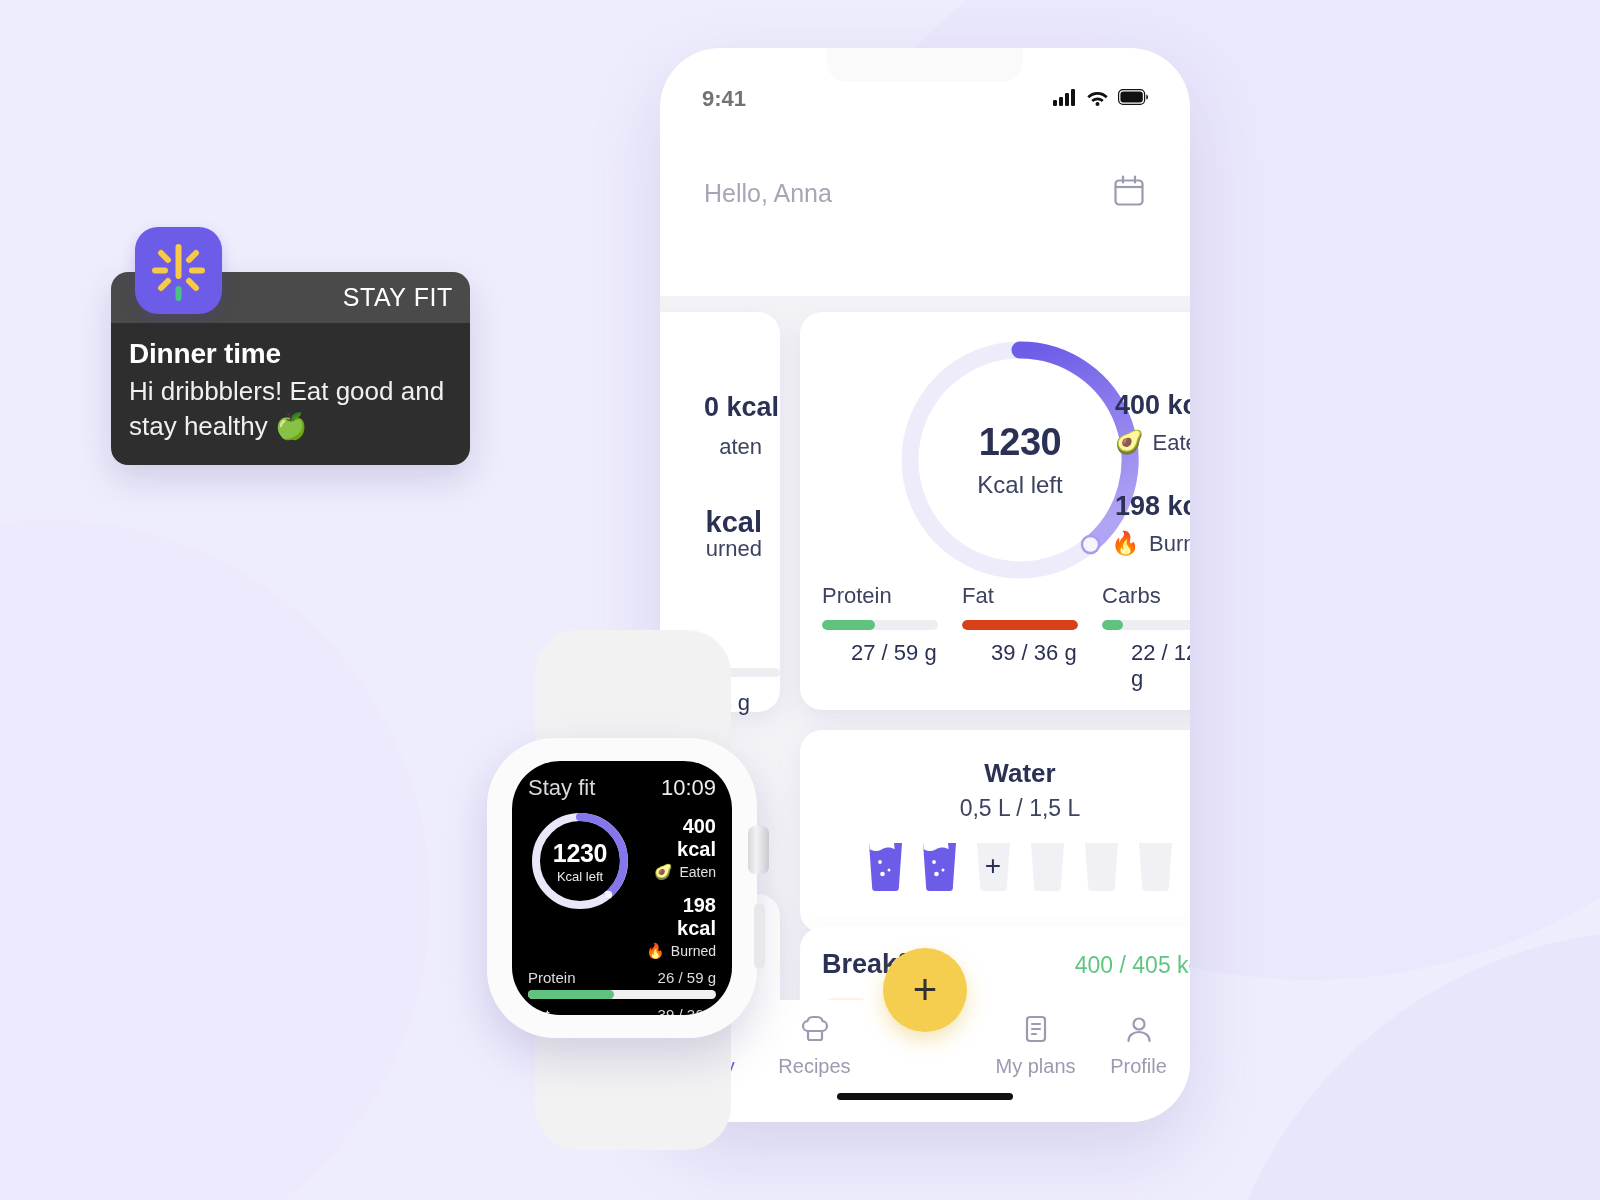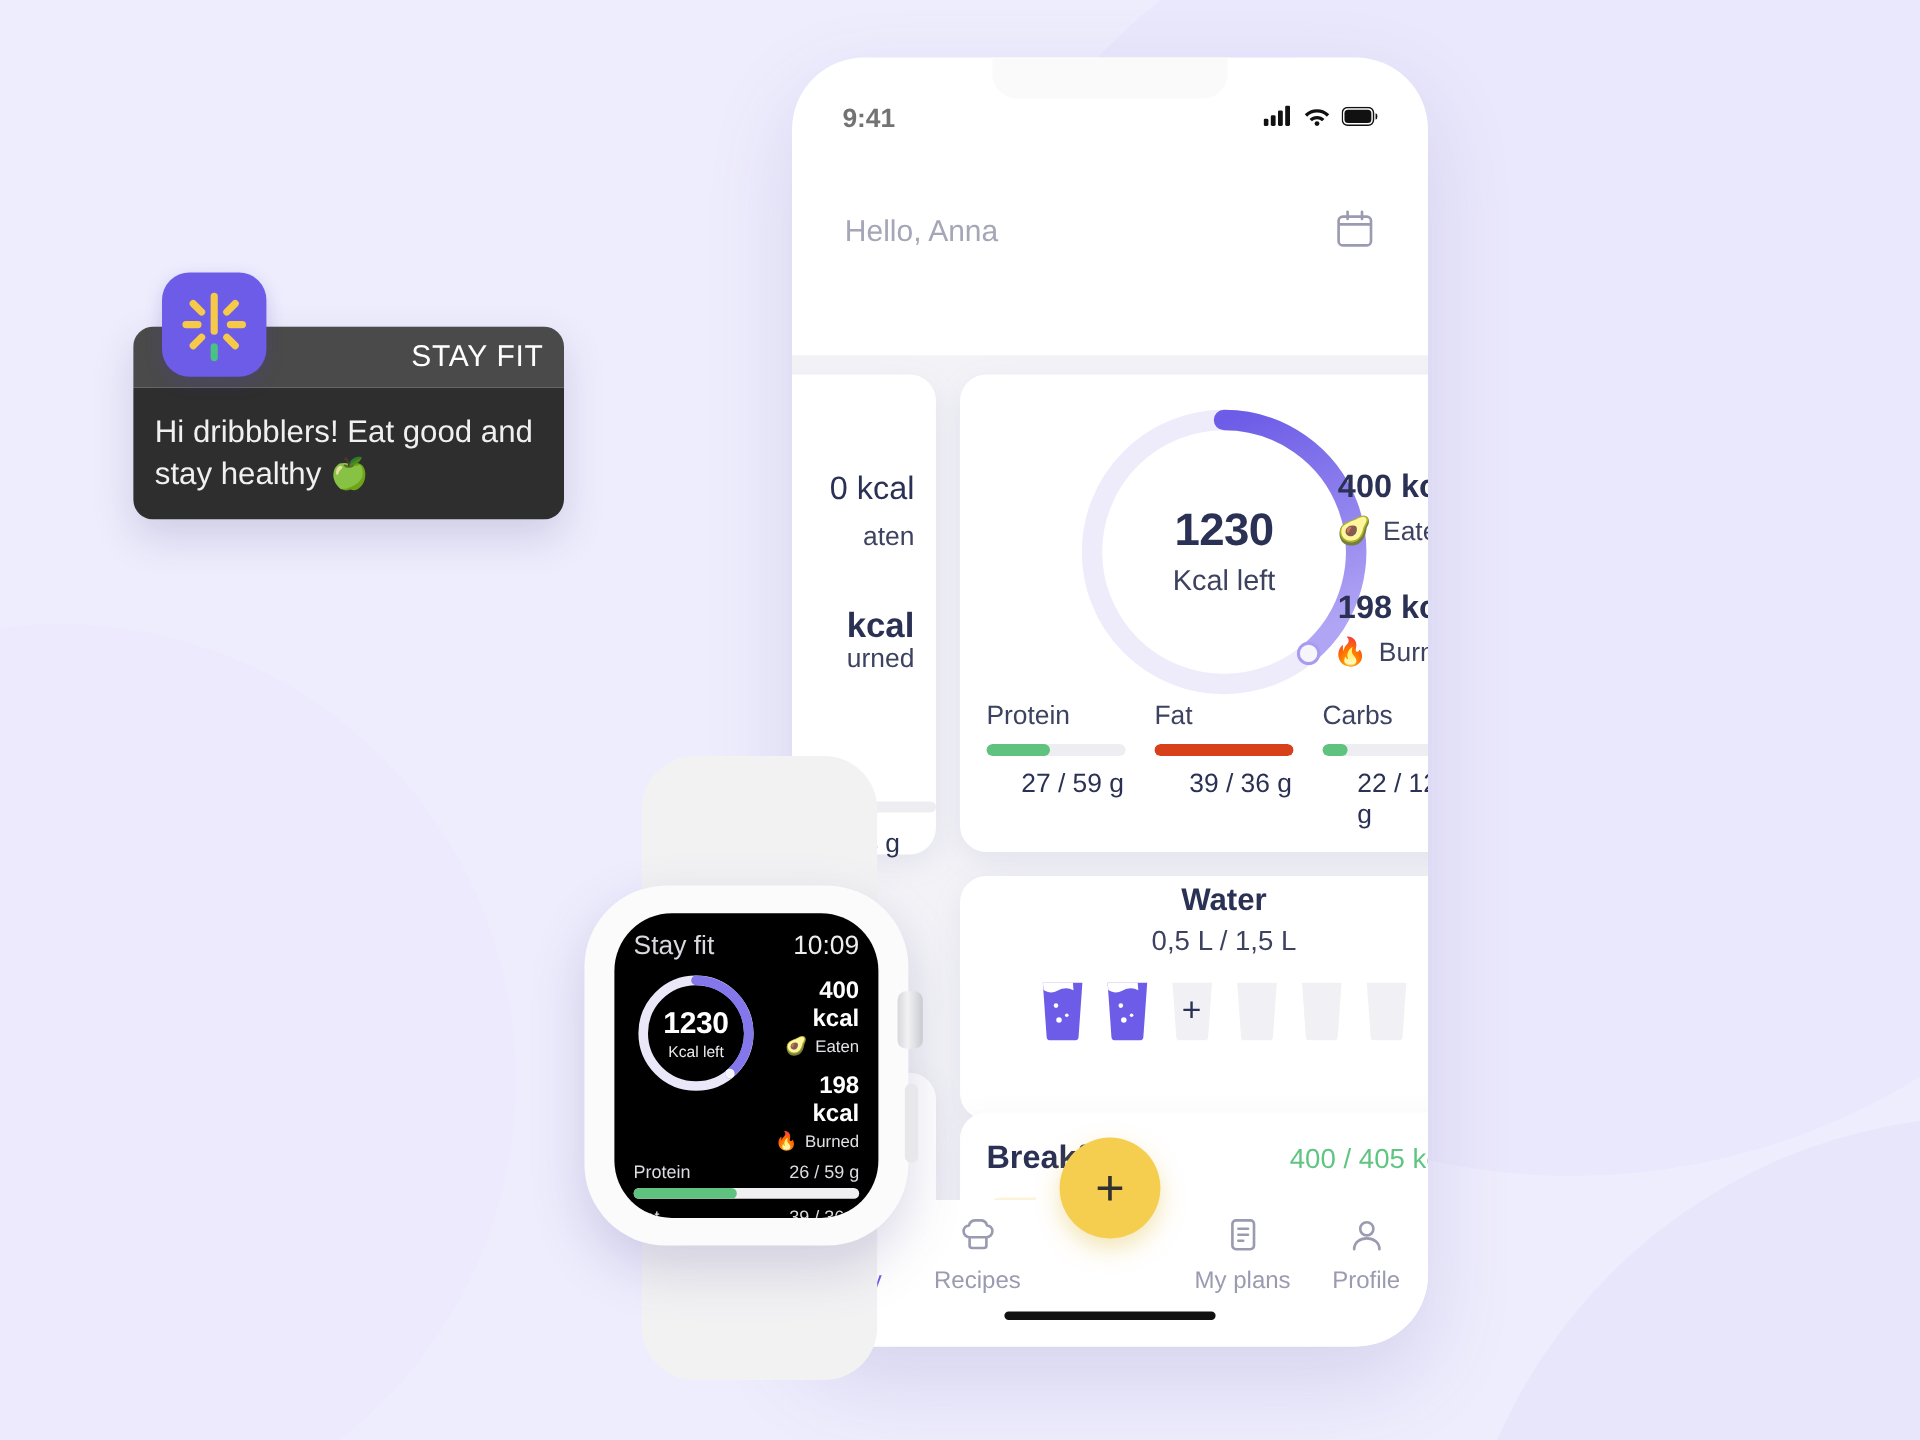--- a/index.html
+++ b/index.html
@@ -88,21 +88,21 @@
 
   
   .card{
     background:#fff; border-radius:22px;
     box-shadow:0 8px 26px rgba(100,92,160,.10);
   }
   #card-prev{
     position:absolute; left:-250px; top:16px; width:370px; height:400px;
     padding:78px 0 0 0;
   }
-  .prev-line-a{ position:absolute; right:18px; top:80px; font-size:27px; font-weight:normal; color:#2b3154; }
+  .prev-line-a{ position:absolute; right:1px; top:80px; font-size:27px; font-weight:bold; color:#2b3154; }
   .prev-line-b{ position:absolute; right:18px; top:122px; font-size:22px; color:#3c4260; }
   .prev-line-c{ position:absolute; right:18px; top:194px; font-size:29px; font-weight:bold; color:#2b3154; }
   .prev-line-d{ position:absolute; right:18px; top:224px; font-size:22px; color:#3c4260; }
   .prev-line-e{ position:absolute; right:95px; top:324px; font-size:22px; color:#3c4260; }
   .prev-bar{ position:absolute; right:0px; top:356px; width:120px; height:9px; border-radius:6px; background:#eeeef2;}
   .prev-line-f{ position:absolute; right:30px; top:378px; font-size:22px; color:#2b3154; }
 
   #card-prev2{
     position:absolute; left:-250px; top:598px; width:370px; height:200px;
   }
@@ -140,21 +140,21 @@
   .macro-track{
     height:10px; border-radius:6px; background:#eeeef2;
     margin:11px 0 10px 0; overflow:hidden;
   }
   .macro-fill{ height:100%; border-radius:6px; }
   .macro-val{ font-size:22px; color:#2b3154;margin-left:29px; }
 
   
   #card-water{
     position:absolute; left:140px; top:434px; width:440px; height:203px;
-    padding-top:4px;
+    padding-top:28px;
   }
   .water-title{ text-align:center; font-size:26px; font-weight:bold; color:#2b3154; }
   .water-sub{ text-align:center; font-size:23px; color:#3c4260; margin-top:6px; }
   .glasses{ display:flex; justify-content:center; gap:15px; margin-top:18px; }
   .glass{
     width:39px; height:51px; position:relative;
     display:flex; align-items:center; justify-content:center;
   }
   .glass-plus{ font-size:28px; color:#2b3154; position:relative; z-index:2; line-height:1;}
 
@@ -257,20 +257,21 @@
 
 <div class="bg-blob-a"></div>
 <div class="bg-blob-b"></div>
 <div class="bg-blob-c"></div>
 
 <div id="notification">
   <div class="notif-head">
     <span class="notif-app">STAY FIT</span>
   </div>
   <div class="notif-body">
+    <div class="notif-title">Dinner time</div>
     <div class="notif-text">Hi dribbblers! Eat good and stay healthy 🍏</div>
   </div>
 </div>
 
 <div id="app-icon">
   <svg width="87" height="87" viewBox="0 0 87 87" aria-hidden="true">
     <g stroke-linecap="round">
       <line x1="43.5" y1="20" x2="43.5" y2="49" stroke="#f7c948" stroke-width="6"></line>
       <line x1="43.5" y1="62" x2="43.5" y2="71" stroke="#49c282" stroke-width="6"></line>
       <line x1="20" y1="43.5" x2="30" y2="43.5" stroke="#f7c948" stroke-width="6"></line>

